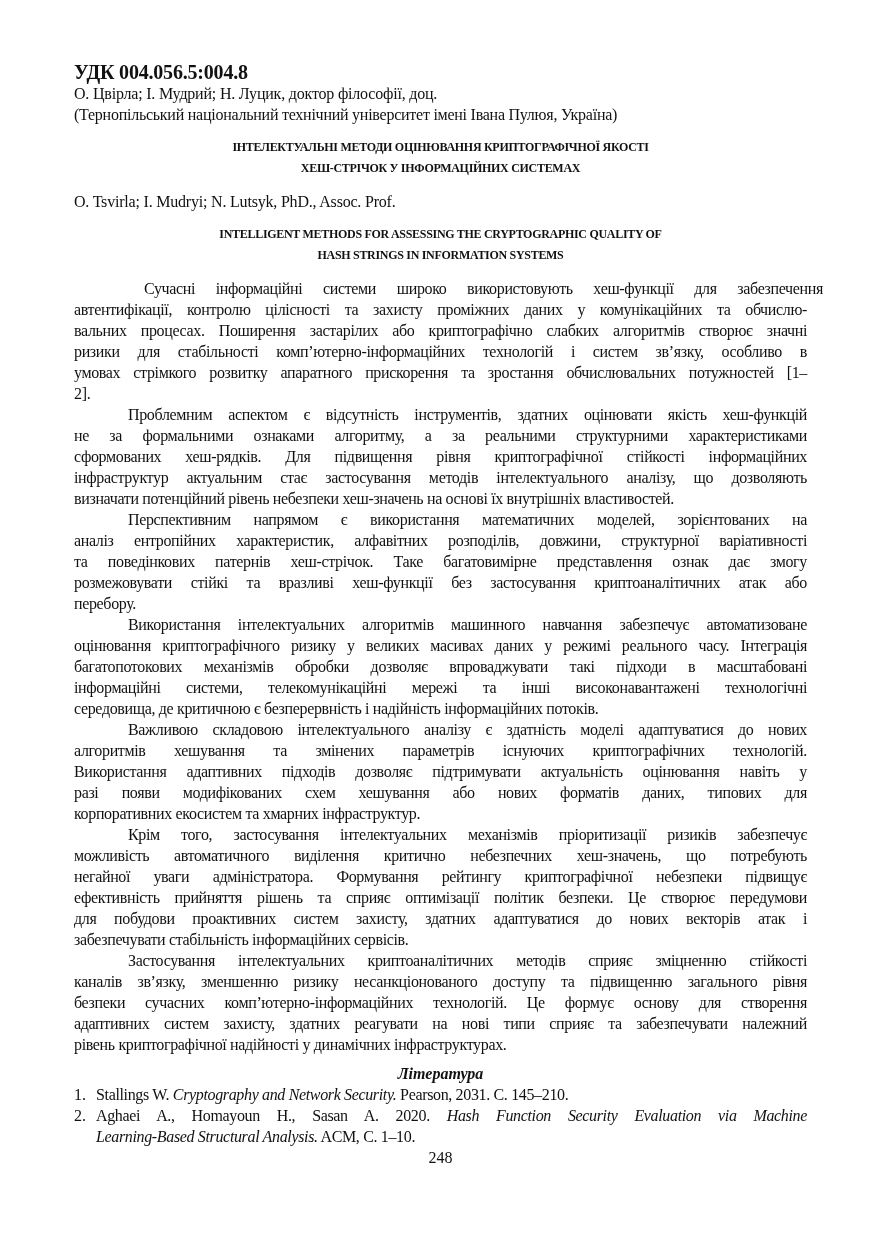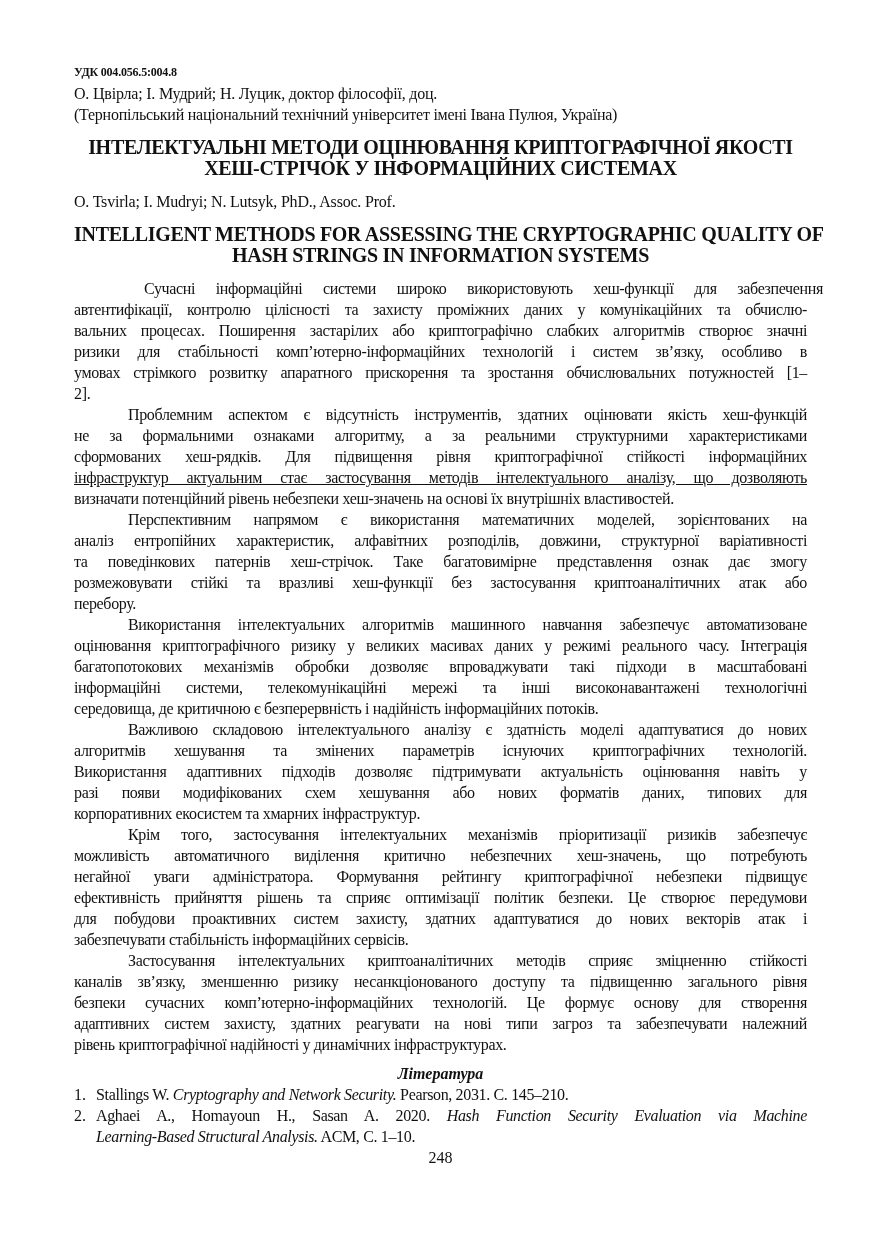--- a/index.html
+++ b/index.html
@@ -5,25 +5,25 @@
   html, body { margin: 0; padding: 0; background: #ffffff; }
   body { width: 877px; height: 1240px; position: relative; overflow: hidden; }
   .page {
     position: absolute; left: 74px; top: 62px; width: 733px;
     font-family: "Liberation Serif", "DejaVu Serif", serif;
     color: #111111;
     font-size: 16px;
     line-height: 21px;
   }
   .line { display: block; white-space: nowrap; }
-  .udc { font-weight: bold; font-size: 12px; letter-spacing: -0.2px; }
+  .udc { font-weight: bold; font-size: 20px; letter-spacing: -0.2px; }
   .authors { font-weight: normal; letter-spacing: -0.2px; }
   .affil { letter-spacing: -0.25px; }
   .title {
-    font-weight: bold; text-align: center; font-size: 20px; letter-spacing: -0.3px;
+    font-weight: bold; text-align: center; font-size: 12px; letter-spacing: -0.3px;
   }
   .title .line { white-space: nowrap; }
   .gap-s { height: 12px; }
   .para .line {
     text-align: justify; text-align-last: justify; white-space: nowrap;
     letter-spacing: -0.35px; word-spacing: 0px;
   }
   .para .line.last { text-align-last: left; }
   .para .line.first { text-indent: 54px; }
   .refs-title { text-align: center; font-weight: bold; margin-top: 8px; font-style: italic; }
@@ -65,21 +65,21 @@
         <span class="line" style="display: block; text-indent: 0px; width: 733px;">автентифікації, контролю цілісності та захисту проміжних даних у комунікаційних та обчислю-</span>
         <span class="line" style="display: block; text-indent: 0px; width: 733px;">вальних процесах. Поширення застарілих або криптографічно слабких алгоритмів створює значні</span>
         <span class="line" style="display: block; text-indent: 0px; width: 733px;">ризики для стабільності комп’ютерно-інформаційних технологій і систем зв’язку, особливо в</span>
         <span class="line" style="display: block; text-indent: 0px; width: 733px;">умовах стрімкого розвитку апаратного прискорення та зростання обчислювальних потужностей [1–</span>
         <span class="line last" style="display: block; text-indent: 0px; width: auto;">2].</span>
       </div>
       <div class="para">
         <span class="line first" style="display: block; text-indent: 0px; width: 679px; margin-left: 54px;">Проблемним аспектом є відсутність інструментів, здатних оцінювати якість хеш-функцій</span>
         <span class="line" style="display: block; text-indent: 0px; width: 733px;">не за формальними ознаками алгоритму, а за реальними структурними характеристиками</span>
         <span class="line" style="display: block; text-indent: 0px; width: 733px;">сформованих хеш-рядків. Для підвищення рівня криптографічної стійкості інформаційних</span>
-        <span class="line" style="display: block; text-indent: 0px; width: 733px; text-decoration: underline;">інфраструктур актуальним стає застосування методів інтелектуального аналізу, що дозволяють</span>
+        <span class="line" style="display: block; text-indent: 0px; width: 733px;">інфраструктур актуальним стає застосування методів інтелектуального аналізу, що дозволяють</span>
         <span class="line last" style="display: block; text-indent: 0px; width: auto;">визначати потенційний рівень небезпеки хеш-значень на основі їх внутрішніх властивостей.</span>
       </div>
       <div class="para">
         <span class="line first" style="display: block; text-indent: 0px; width: 679px; margin-left: 54px;">Перспективним напрямом є використання математичних моделей, зорієнтованих на</span>
         <span class="line" style="display: block; text-indent: 0px; width: 733px;">аналіз ентропійних характеристик, алфавітних розподілів, довжини, структурної варіативності</span>
         <span class="line" style="display: block; text-indent: 0px; width: 733px;">та поведінкових патернів хеш-стрічок. Таке багатовимірне представлення ознак дає змогу</span>
         <span class="line" style="display: block; text-indent: 0px; width: 733px;">розмежовувати стійкі та вразливі хеш-функції без застосування криптоаналітичних атак або</span>
         <span class="line last" style="display: block; text-indent: 0px; width: auto;">перебору.</span>
       </div>
       <div class="para">
@@ -101,21 +101,21 @@
         <span class="line" style="display: block; text-indent: 0px; width: 733px;">можливість автоматичного виділення критично небезпечних хеш-значень, що потребують</span>
         <span class="line" style="display: block; text-indent: 0px; width: 733px;">негайної уваги адміністратора. Формування рейтингу криптографічної небезпеки підвищує</span>
         <span class="line" style="display: block; text-indent: 0px; width: 733px;">ефективність прийняття рішень та сприяє оптимізації політик безпеки. Це створює передумови</span>
         <span class="line" style="display: block; text-indent: 0px; width: 733px;">для побудови проактивних систем захисту, здатних адаптуватися до нових векторів атак і</span>
         <span class="line last" style="display: block; text-indent: 0px; width: auto;">забезпечувати стабільність інформаційних сервісів.</span>
       </div>
       <div class="para">
         <span class="line first" style="display: block; text-indent: 0px; width: 679px; margin-left: 54px;">Застосування інтелектуальних криптоаналітичних методів сприяє зміцненню стійкості</span>
         <span class="line" style="display: block; text-indent: 0px; width: 733px;">каналів зв’язку, зменшенню ризику несанкціонованого доступу та підвищенню загального рівня</span>
         <span class="line" style="display: block; text-indent: 0px; width: 733px;">безпеки сучасних комп’ютерно-інформаційних технологій. Це формує основу для створення</span>
-        <span class="line" style="display: block; text-indent: 0px; width: 733px;">адаптивних систем захисту, здатних реагувати на нові типи загроз та забезпечувати належний</span>
+        <span class="line" style="display: block; text-indent: 0px; width: 733px;">адаптивних систем захисту, здатних реагувати на нові типи сприяє та забезпечувати належний</span>
         <span class="line last" style="display: block; text-indent: 0px; width: auto;">рівень криптографічної надійності у динамічних інфраструктурах.</span>
       </div>
     </div>
 
   <div class="refs-title">Література</div>
 
   <div class="ref">
     <span class="num">1.</span>
     <span class="line" style="display: block;">
       <span>Stallings W. </span><i>Cryptography and Network Security.</i><span> Pearson, 2031. С. 145–210.</span>

